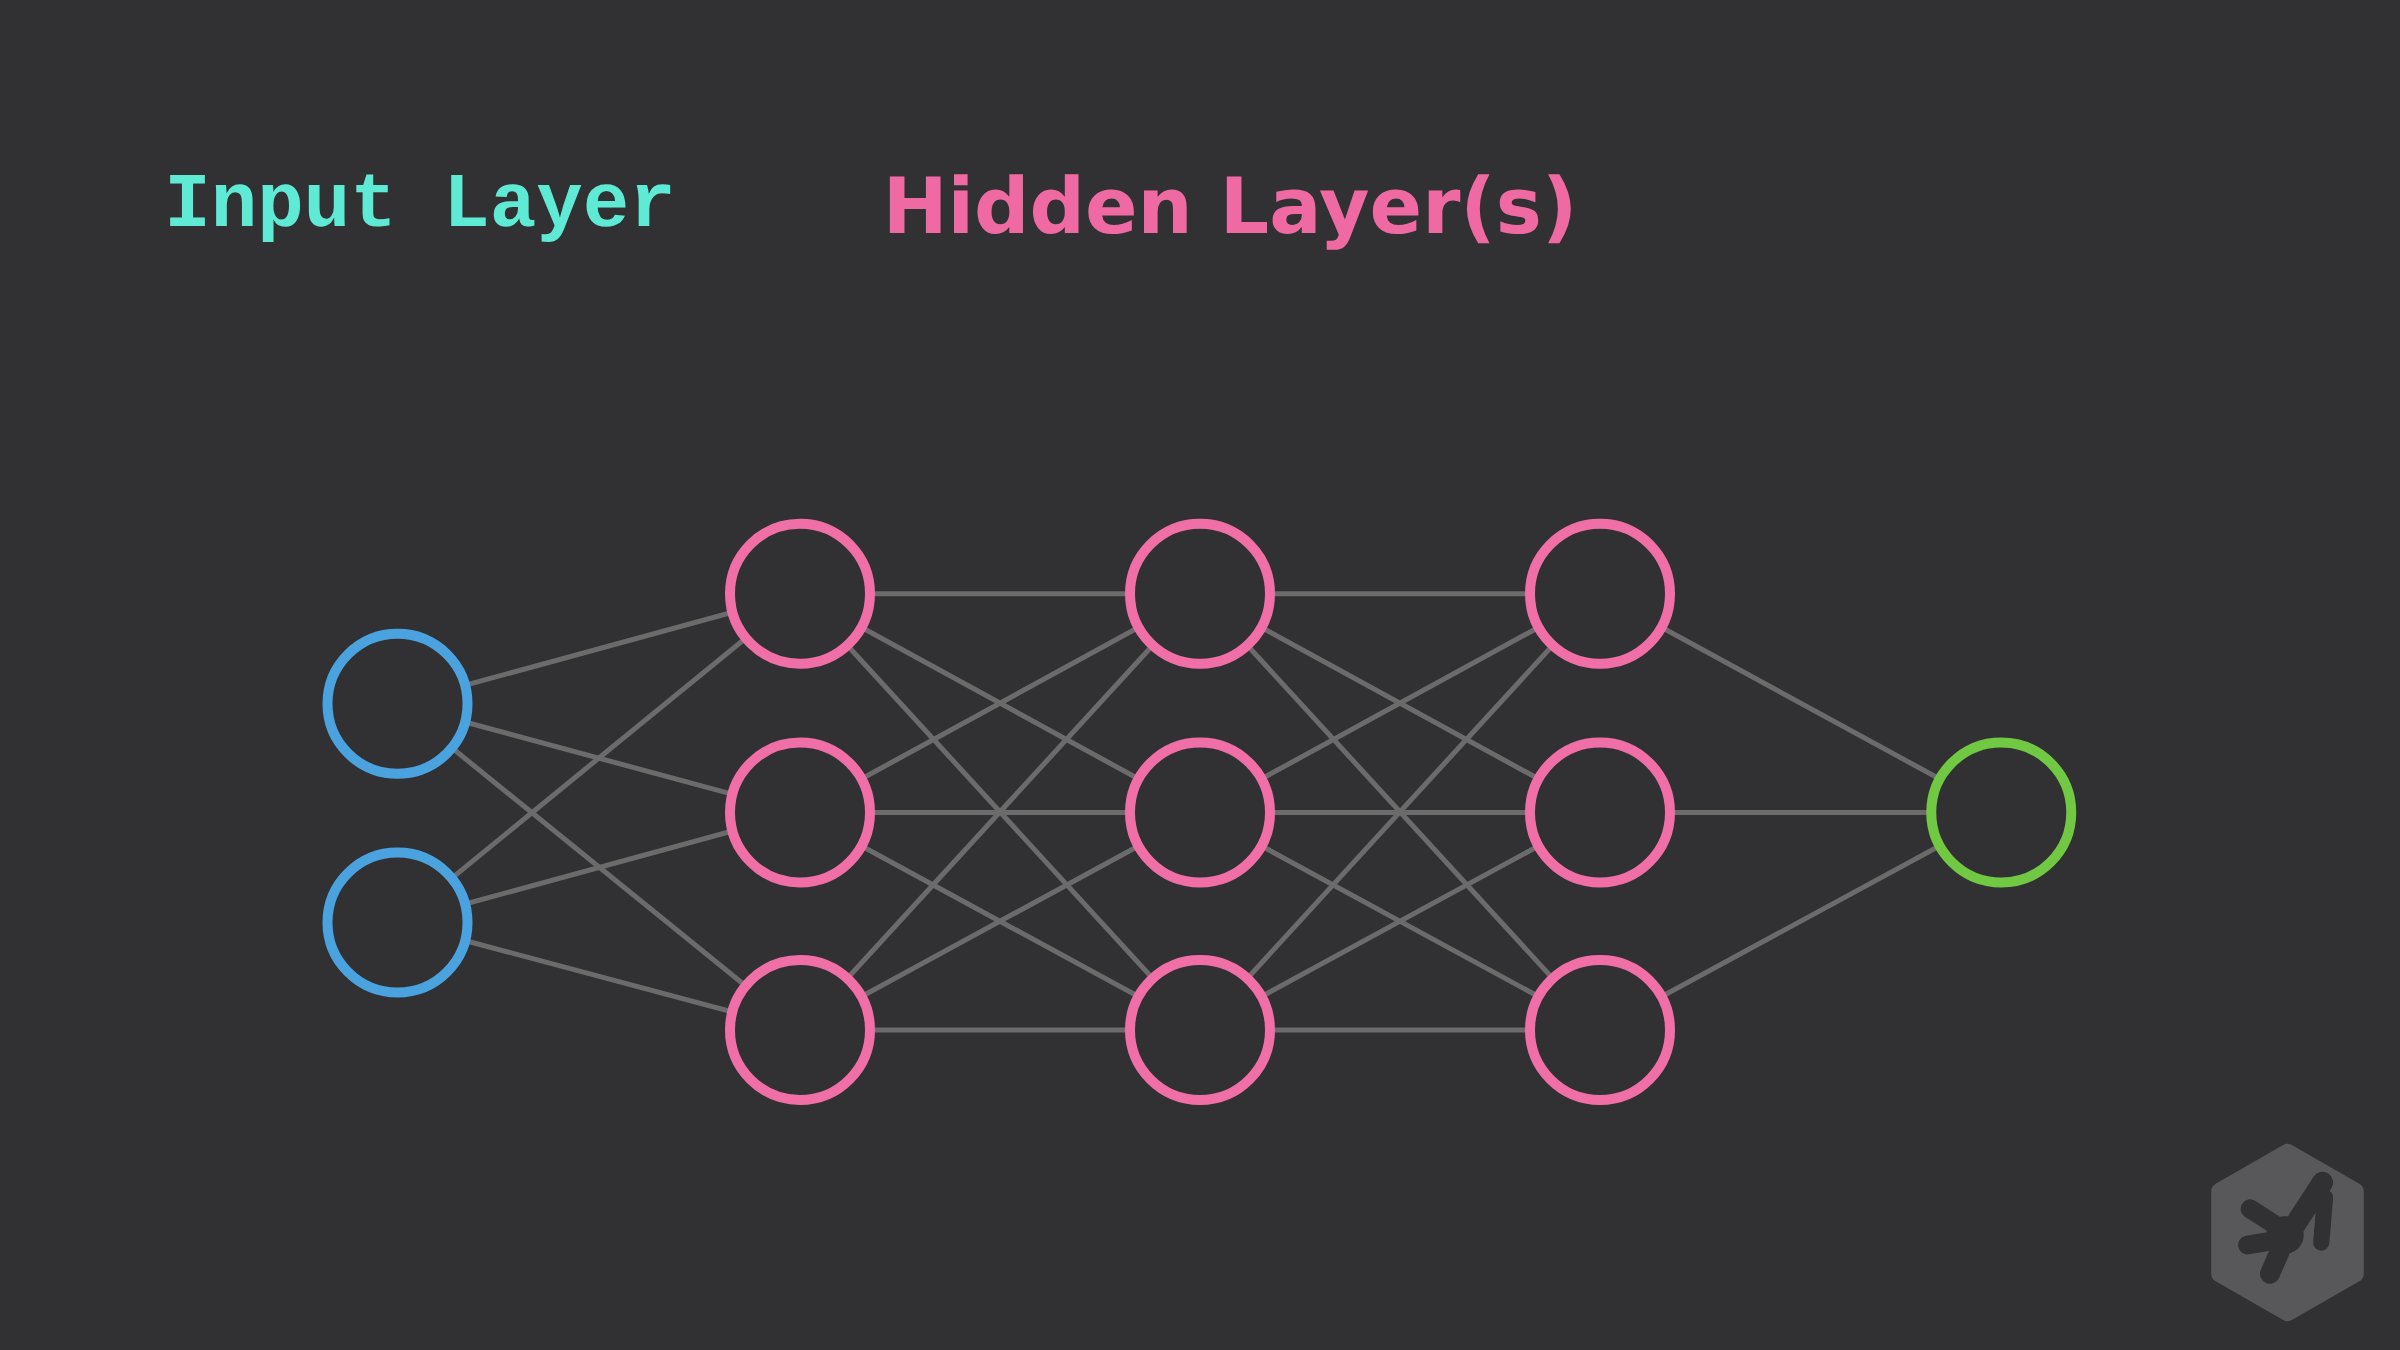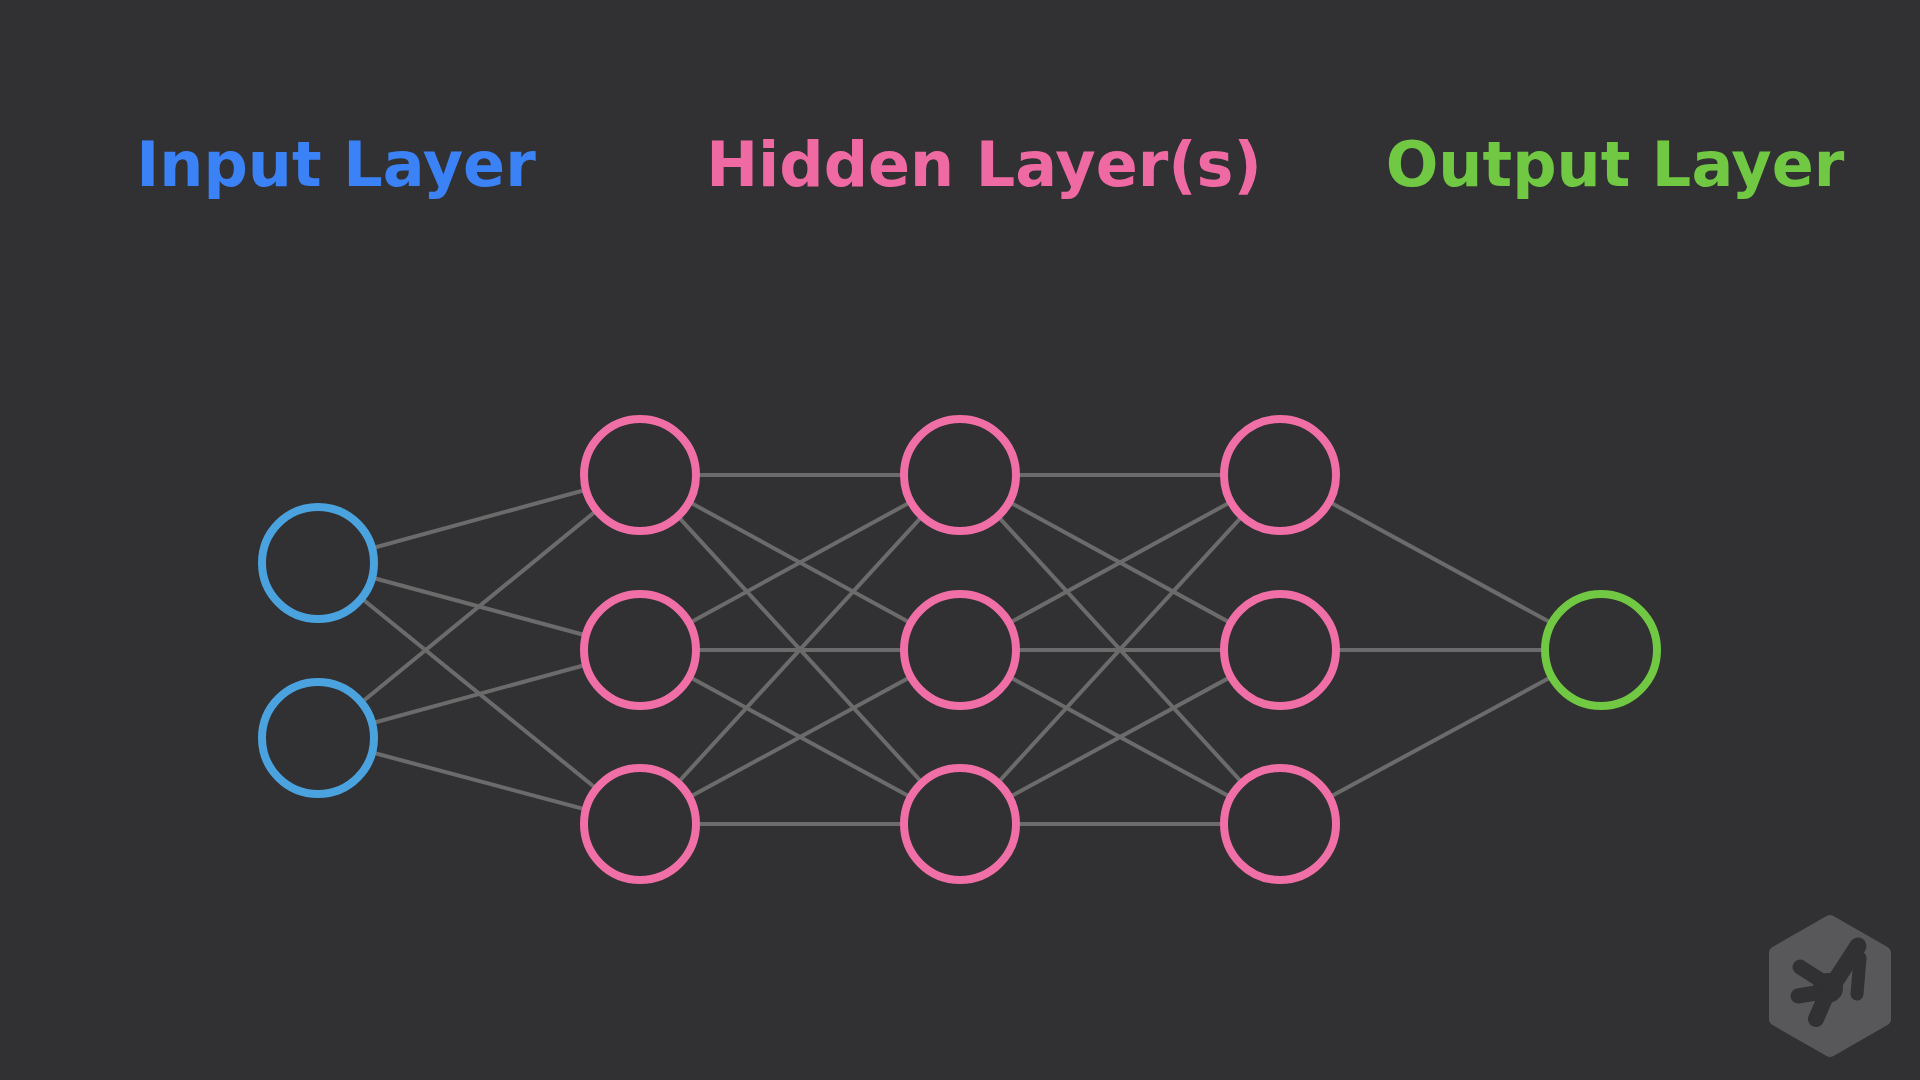--- a/index.html
+++ b/index.html
@@ -80,23 +80,22 @@
         <circle cx="960" cy="475" r="56" fill="#313133" stroke="#f06fa7" stroke-width="8"></circle>
         <circle cx="960" cy="650" r="56" fill="#313133" stroke="#f06fa7" stroke-width="8"></circle>
         <circle cx="960" cy="824" r="56" fill="#313133" stroke="#f06fa7" stroke-width="8"></circle>
         <circle cx="1280" cy="475" r="56" fill="#313133" stroke="#f06fa7" stroke-width="8"></circle>
         <circle cx="1280" cy="650" r="56" fill="#313133" stroke="#f06fa7" stroke-width="8"></circle>
         <circle cx="1280" cy="824" r="56" fill="#313133" stroke="#f06fa7" stroke-width="8"></circle>
         <circle cx="1601" cy="650" r="56" fill="#313133" stroke="#70c843" stroke-width="8"></circle>
       </g>
   </svg>
 
-  <div class="layer-label" style="left: 336px; top: 134px; color: #3b82f6;">Input Layer</div>
+  <div class="layer-label" style="left: 336px; top: 134px; color: #5eead4; font-family: Liberation Mono, monospace;">Input Layer</div>
   <div class="layer-label" style="left: 984px; top: 134px; color: rgb(239, 106, 163);">Hidden Layer(s)</div>
-  <div class="layer-label" style="left: 1615px; top: 134px; color: rgb(112, 200, 67);">Output Layer</div>
 
   <div id="logo-wrap">
     <svg width="1920" height="1080" viewBox="0 0 1920 1080">
       <g>
         <path class="logo-hex" stroke-width="14" stroke-linejoin="round" d="M1830 922 L1884 953 L1884 1019 L1830 1050 L1776 1019 L1776 953 Z" fill="#58585a" stroke="#58585a"></path>
       </g>
       <g stroke-linecap="round" fill="none">
         <circle class="logo-cut-fill" cx="1828" cy="988" r="15" fill="#313133"></circle>
         <line class="logo-cut" x1="1828" y1="985" x2="1800" y2="967" stroke-width="15" stroke="#313133"></line>
         <line class="logo-cut" x1="1828" y1="991" x2="1798" y2="996" stroke-width="15" stroke="#313133"></line>

